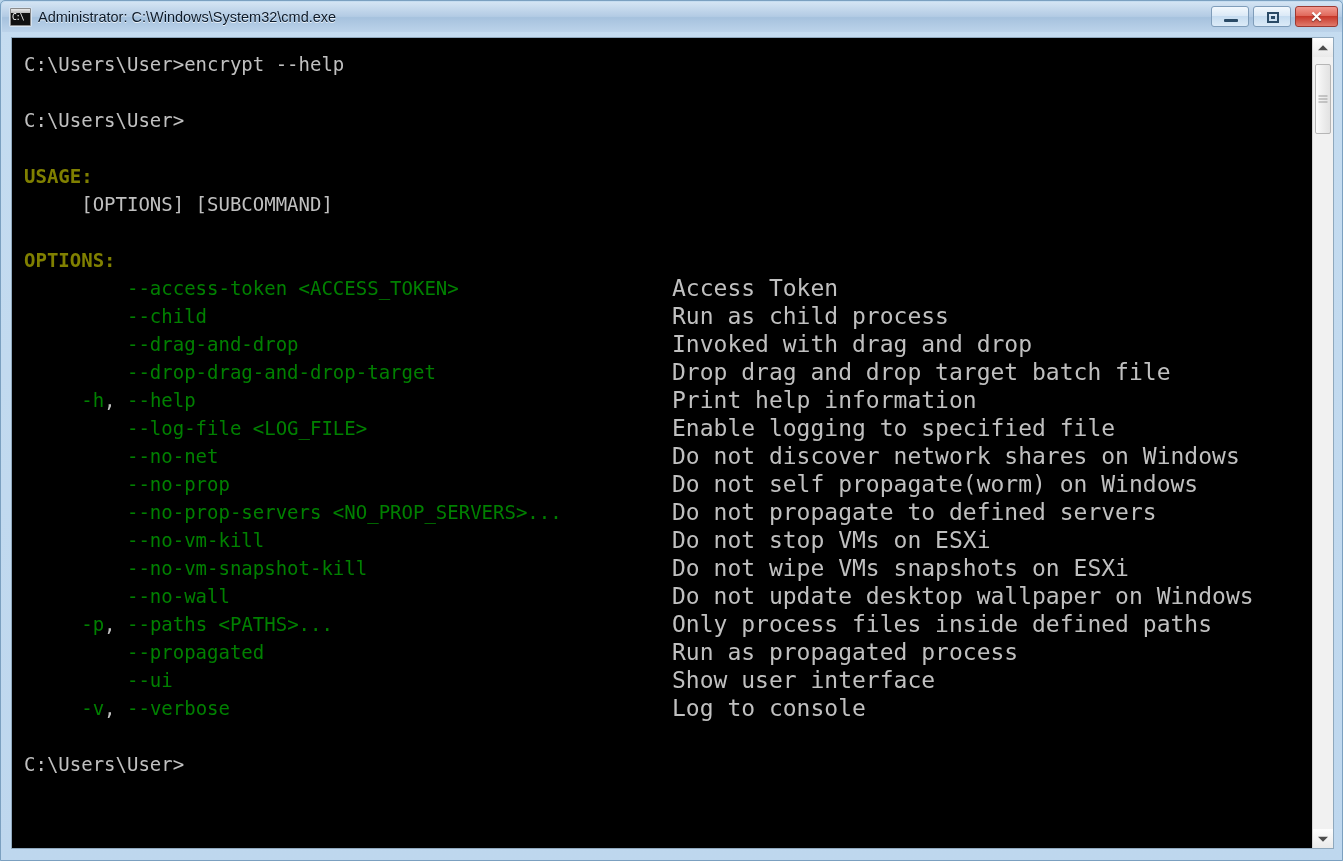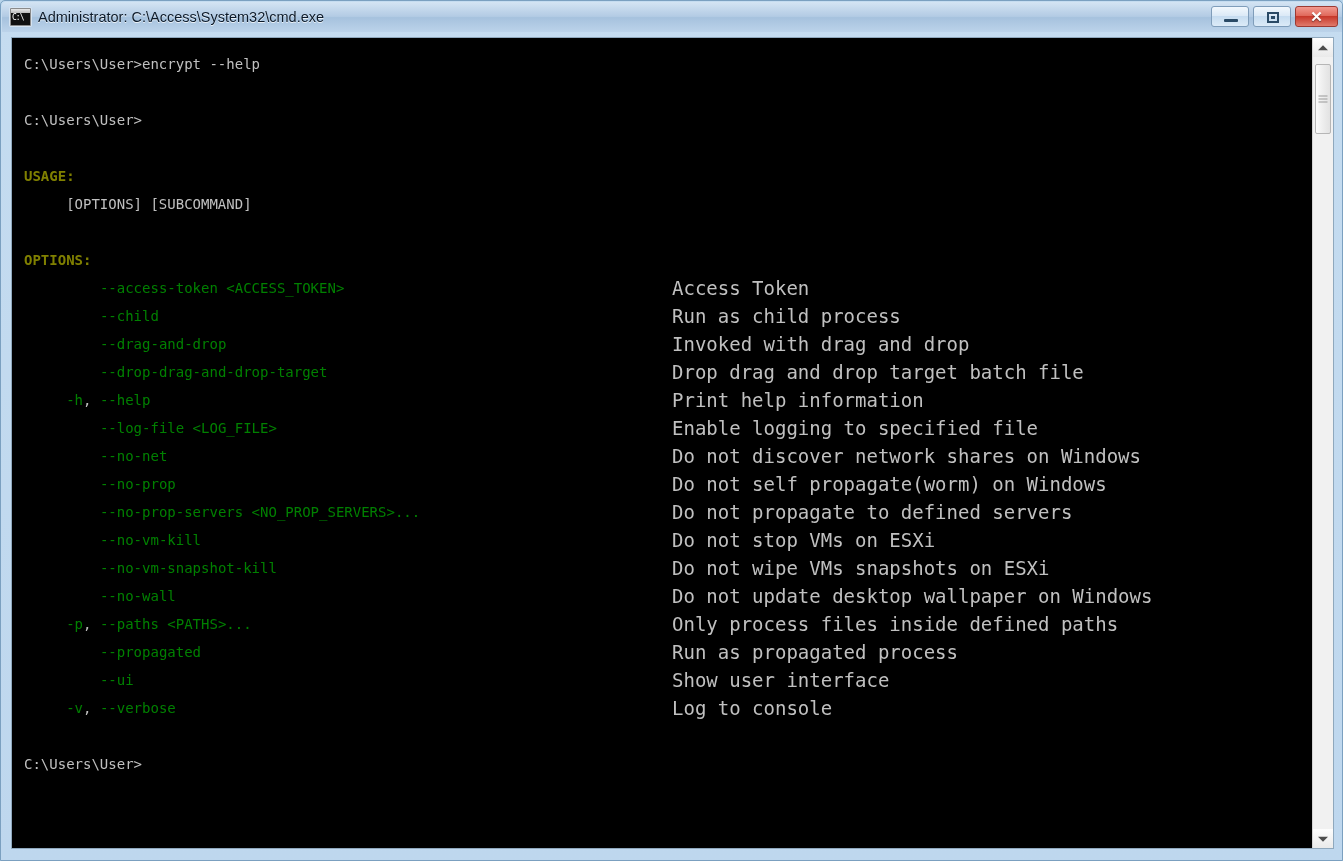--- a/index.html
+++ b/index.html
@@ -88,33 +88,33 @@
   .console{
     position:relative;
     flex:1 1 auto;
     background:#000000;
     overflow:hidden;
   }
   .screen{
     position:absolute;left:0;top:0;
     padding:12px 0 0 12px;
     font-family:"DejaVu Sans Mono",monospace;
-    font-size:14px;
+    font-size:19px;
     line-height:28px;
     white-space:pre;
     color:#c0c0c0;
   }
   .ln{height:28px;}
   .c-white{color:#c0c0c0;}
   .c-green{color:#008000;}
   .c-yellow{color:#808000;font-weight:bold;}
   .desc-col{
     position:absolute;left:660px;top:12px;
     font-family:"DejaVu Sans Mono",monospace;
-    font-size:19px;line-height:28px;white-space:pre;color:#c0c0c0;
+    font-size:23px;line-height:28px;white-space:pre;color:#c0c0c0;
   }
 
   
   .vscroll{
     flex:0 0 auto;width:20px;position:relative;
     background:#f1f1f1;
     border-left:1px solid #d5d5d5;
   }
   .sb-btn{
     position:absolute;left:0;width:20px;height:19px;
@@ -144,21 +144,21 @@
 <body>
 
 <div class="window">
 
   <div class="titlebar">
     <div class="title-left">
       <span class="cmd-icon">
         <span class="bar"></span>
         <span class="txt">C:\</span>
       </span>
-      <span class="title-text">Administrator: C:\Access\System32\cmd.exe</span>
+      <span class="title-text">Administrator: C:\Windows\System32\cmd.exe</span>
     </div>
 
     <div class="win-btns">
       <div class="wbtn">
         <span class="glyph-min"></span>
       </div>
       <div class="wbtn">
         <span class="glyph-max">
             <i></i>
           </span>

